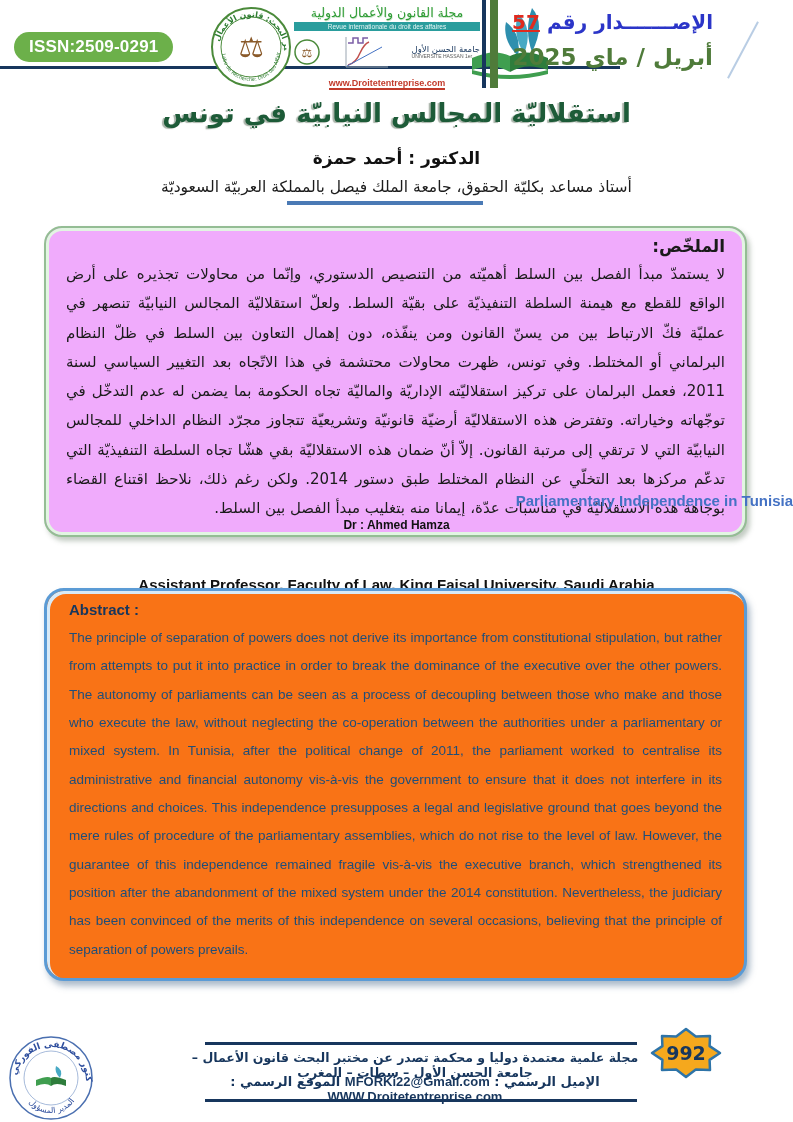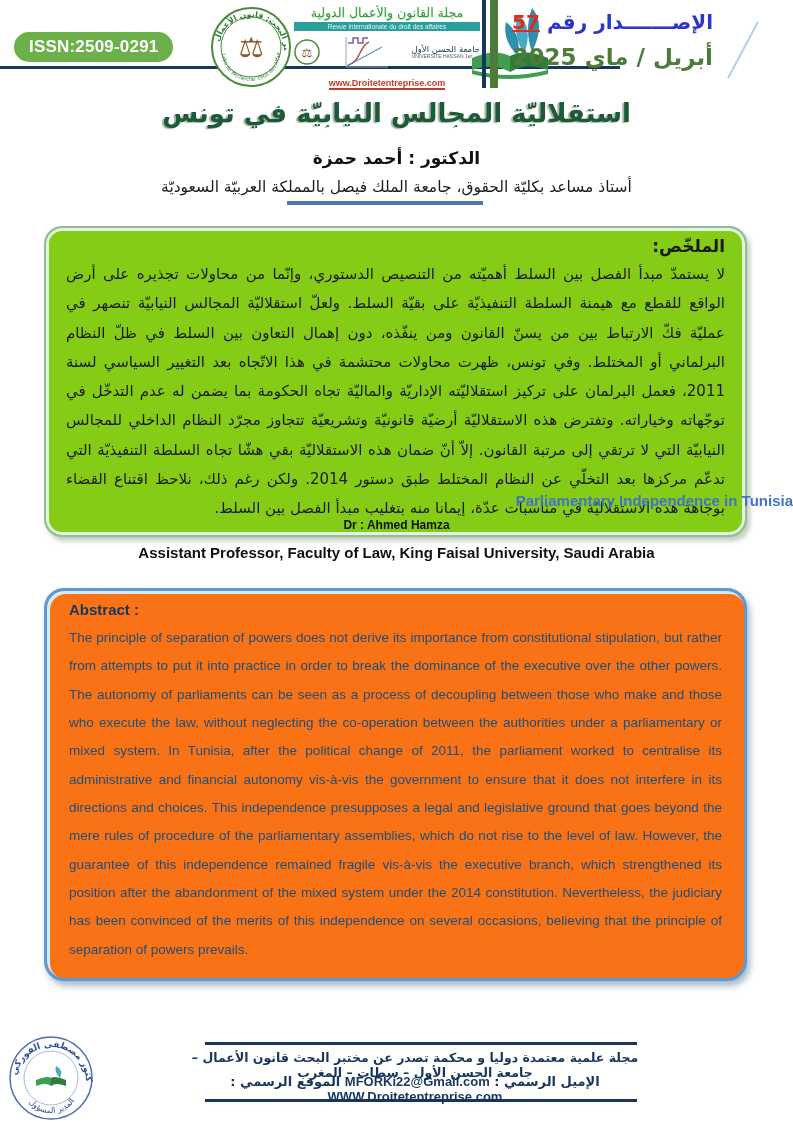--- a/index.html
+++ b/index.html
@@ -35,32 +35,32 @@
   .title-ar { position:absolute; top:98px; left:0; width:100%; text-align:center; direction:rtl;
     font-size:26px; font-weight:bold; color:#1d5b38; text-shadow:-2px 1px 1px #a9b3a9; }
   .author-ar { position:absolute; top:148px; left:0; width:100%; text-align:center; direction:rtl;
     font-size:17px; font-weight:bold; color:#111111; }
   .affil-ar { position:absolute; top:178px; left:0; width:100%; text-align:center; direction:rtl;
     font-size:15.5px; color:#1c1c1c; }
   .affil-underline { position:absolute; top:201px; left:287px; width:196px; height:4px; background:#4a7ab5; }
 
   
   .abstract-ar { position:absolute; left:44px; top:226px; width:703px; min-height:244px;
-    background:#84cc16; border:2px solid #94bd94; border-radius:18px;
+    background:#f0abfc; border:2px solid #94bd94; border-radius:18px;
     box-shadow: inset 0 0 0 3px #e2f5e2, 3px 4px 5px rgba(120,140,120,0.45);
     padding:8px 20px 12px; direction:rtl; }
   .abstract-ar h2 { font-size:17px; font-weight:bold; color:#1a1a1a; margin-bottom:4px; }
   .abstract-ar p { font-size:15px; line-height:1.95; color:#1b1b1b; text-align:justify; }
 
   
   .title-en { position:absolute; top:492px; left:0; width:100%; text-align:right;
     font-family:"Liberation Sans", sans-serif; font-size:15px; font-weight:bold; color:#4472c4; }
   .author-en { position:absolute; top:518px; left:0; width:100%; text-align:center;
     font-family:"Liberation Sans", sans-serif; font-size:12px; font-weight:bold; color:#111111; }
-  .affil-en { position:absolute; top:544px; left:0; width:100%; text-align:center;
+  .affil-en { position:absolute; top:576px; left:0; width:100%; text-align:center;
     font-family:"Liberation Sans", sans-serif; font-size:15px; font-weight:bold; color:#111111; }
 
   
   .abstract-en { position:absolute; left:44px; top:588px; width:703px; min-height:313px;
     background:#f97316; border:3px solid #5b9bd5; border-radius:20px;
     box-shadow: inset 2px 2px 0 1px #d8eaf7, 3px 5px 6px rgba(90,120,150,0.5);
     padding:10px 22px 14px; }
   .abstract-en h2 { font-family:"Liberation Sans", sans-serif; font-size:15px; font-weight:bold;
     color:#17365d; margin-bottom:6px; }
   .abstract-en p { font-family:"Liberation Sans", sans-serif; font-size:13.5px; line-height:2.1;
@@ -173,20 +173,26 @@
   <div class="footer-rule-top"></div>
   <div class="footer-line1">مجلة علمية معتمدة  دوليا و محكمة تصدر عن مختبر البحث قانون الأعمال – جامعة الحسن الأول – سطات – المغرب</div>
   <div class="footer-line2">
     <span>الإميل الرسمي :</span>
     <span class="ltr">MFORKi22@Gmail.com</span>
     <span>الموقع الرسمي :</span>
     <span class="ltr">WWW.Droitetentreprise.com</span>
   </div>
   <div class="footer-rule-bottom"></div>
 
+  <div class="badge-992">
+    <svg width="72" height="54" viewBox="0 0 72 54">
+      <polygon points="70,27 59.6,33.9 60,44 45.8,43.6 36,51 26.2,43.6 12,44 12.4,33.9 2,27 12.4,20.1 12,10 26.2,10.4 36,3 45.8,10.4 60,10 59.6,20.1" fill="#f5a81d" stroke="#2e74a8" stroke-width="2.5" stroke-linejoin="round"></polygon>
+      <text x="36" y="34" font-size="19" font-weight="bold" text-anchor="middle" fill="#17365d">992</text>
+    </svg>
+  </div>
 
   <div class="stamp">
     <svg width="86" height="88" viewBox="0 0 86 88">
       <circle cx="43" cy="44" r="41" fill="#ffffff" stroke="#4a6fb0" stroke-width="1.5"></circle>
       <circle cx="43" cy="44" r="27" fill="none" stroke="#8fa8d0" stroke-width="0.8"></circle>
       <defs>
         <path id="stampTop" d="M 8,48 A 35,35 0 0 1 78,48"></path>
         <path id="stampBottom" d="M 14,50 A 29,29 0 0 0 72,50"></path>
       </defs>
       <text font-size="9" fill="#2f4f9e" font-weight="bold">

